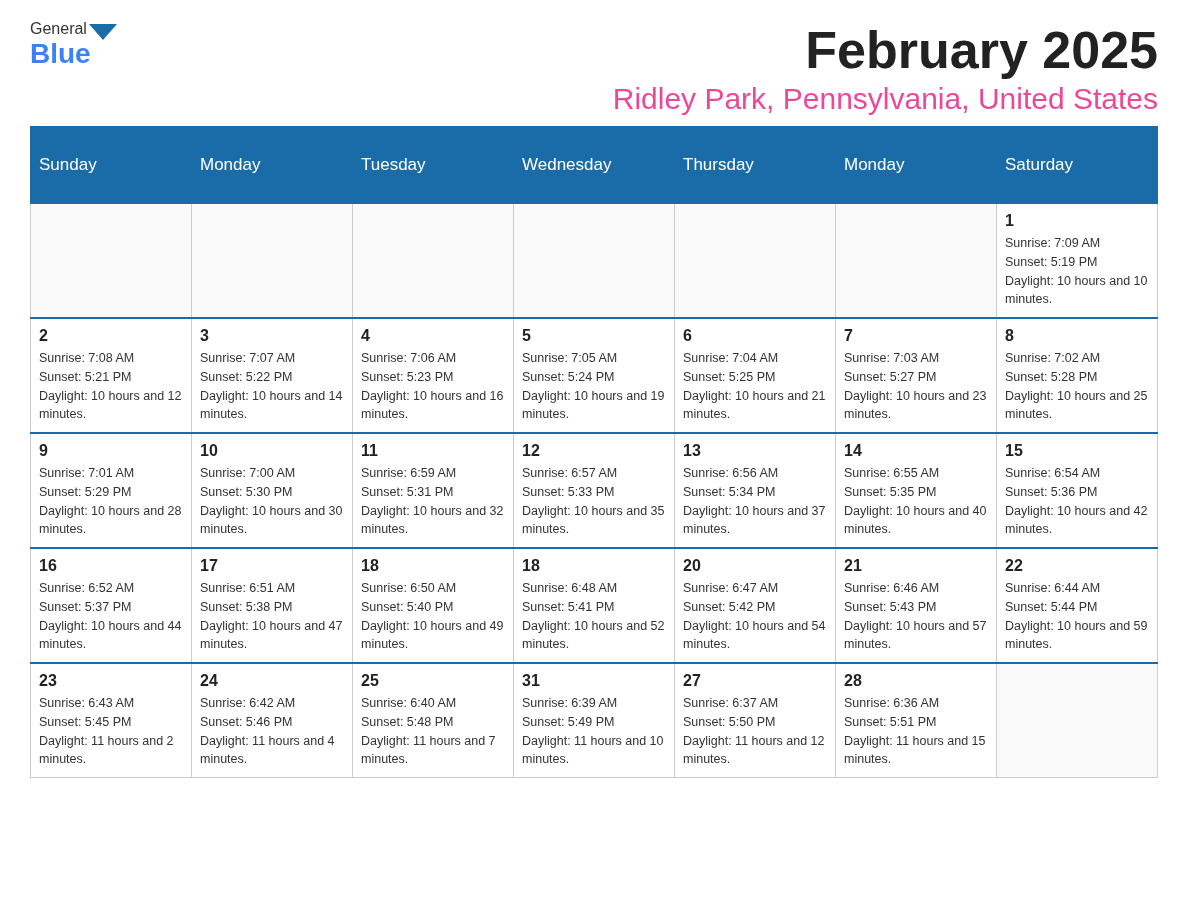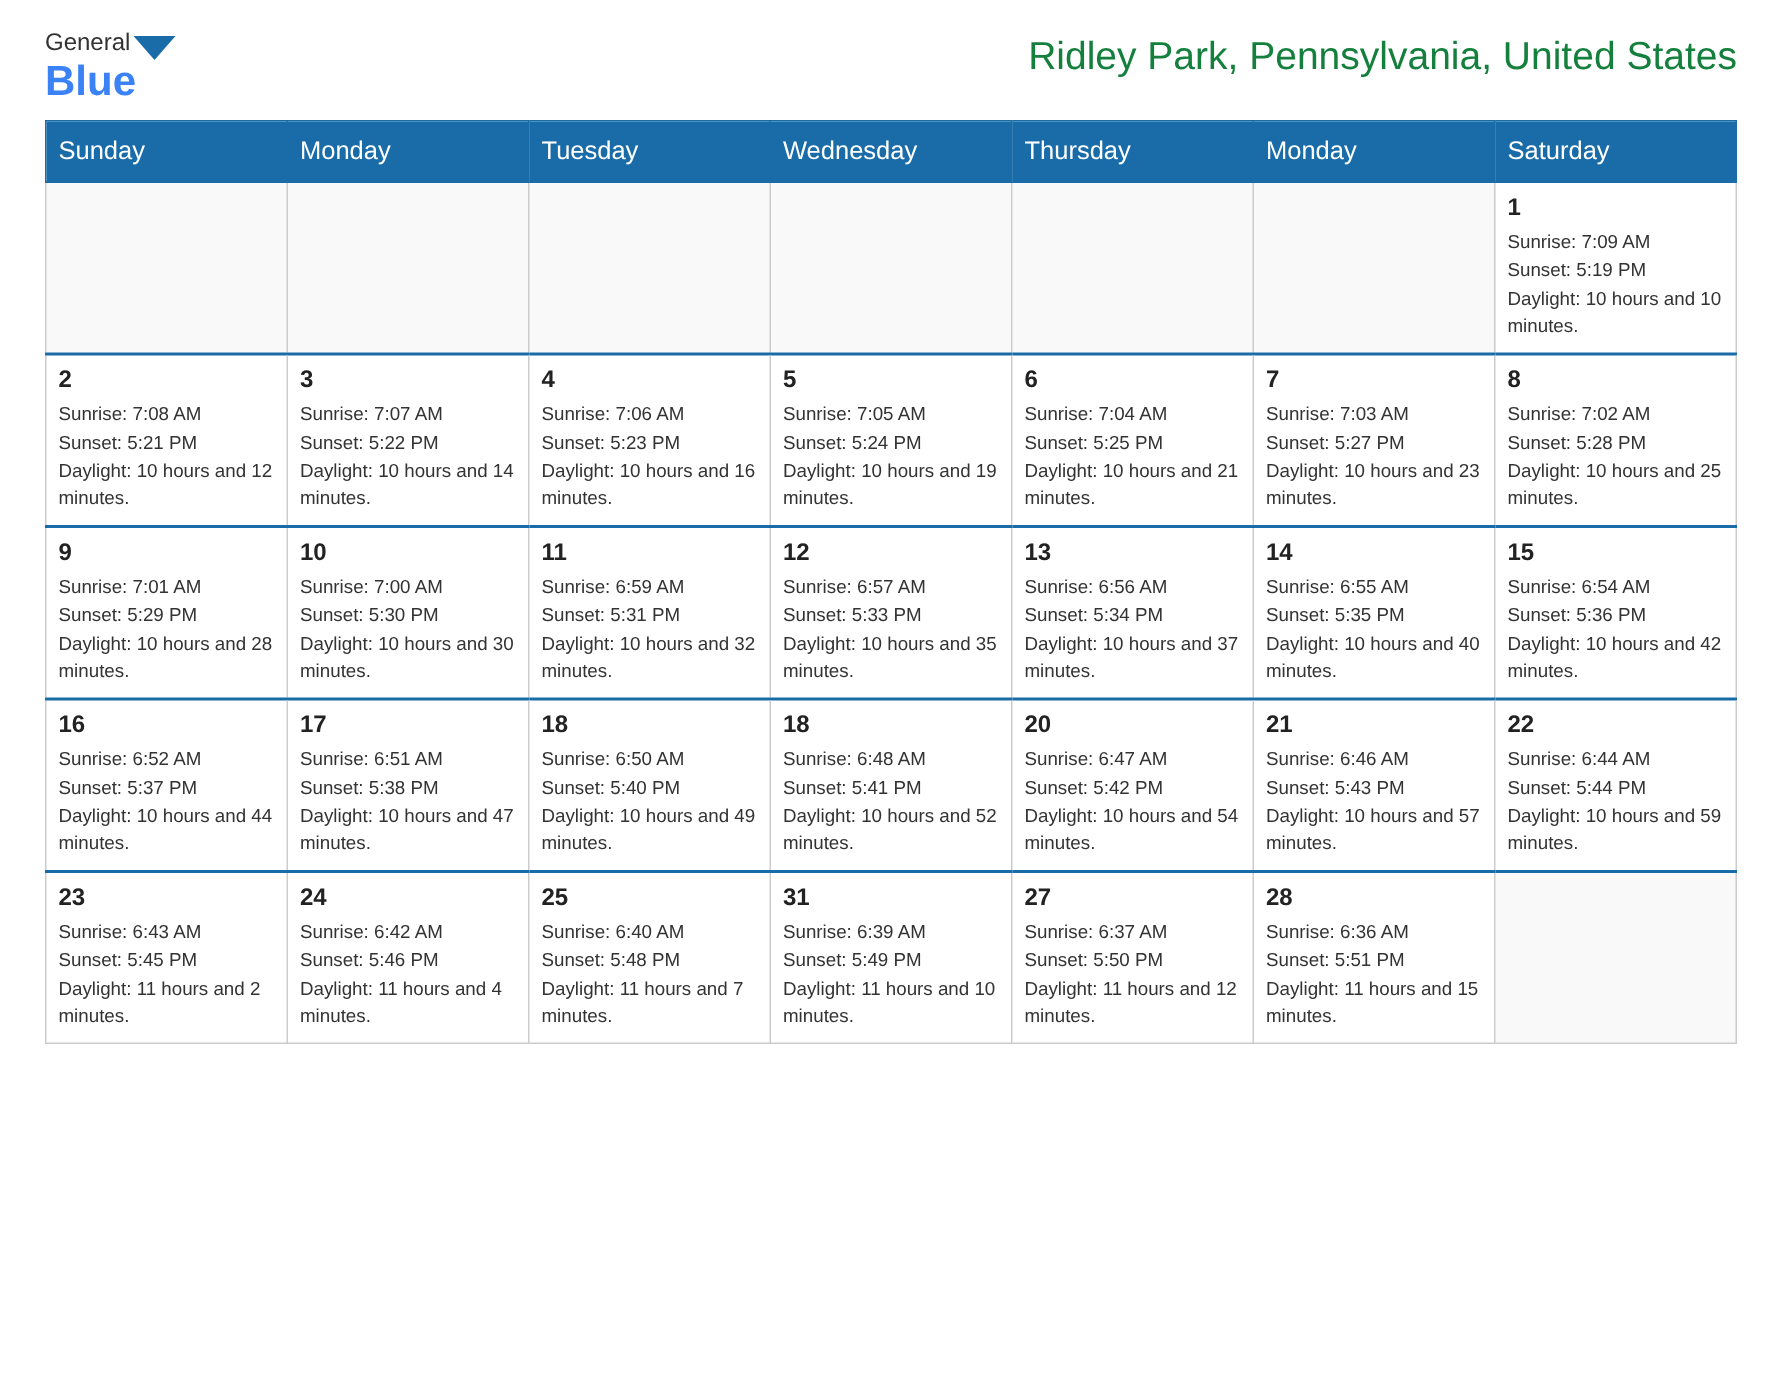--- a/index.html
+++ b/index.html
@@ -41,33 +41,33 @@
     }
     .title-block {
       text-align: right;
     }
     .month-title {
       font-size: 52px;
       font-weight: bold;
       color: #222;
     }
     .location-title {
-      font-size: 26px;
-      color: #15803d;
+      font-size: 30px;
+      color: #ec4899;
       margin-top: 2px;
     }
     .calendar {
       width: 100%;
       border-collapse: collapse;
       margin-top: 10px;
     }
     .calendar th {
       background-color: #1a6ca8;
       color: #fff;
-      padding: 10px 8px;
+      padding: 28px 8px;
       text-align: left;
       font-size: 17px;
       font-weight: normal;
       border: 1px solid #1a6ca8;
     }
     .calendar td {
       vertical-align: top;
       padding: 8px;
       border: 1px solid #ccc;
       width: 14.28%;
@@ -106,20 +106,21 @@
 
 <div class="header">
   <div class="logo">
     <div class="logo-line">
       <span class="logo-general">General</span>
       <span class="logo-arrow"></span>
     </div>
     <span class="logo-blue">Blue</span>
   </div>
   <div class="title-block">
+    <div class="month-title">February 2025</div>
     <div class="location-title">Ridley Park, Pennsylvania, United States</div>
   </div>
 </div>
 
 <table class="calendar">
   <thead>
     <tr>
     <th>Sunday</th>
         <th>Monday</th>
         <th>Tuesday</th>

